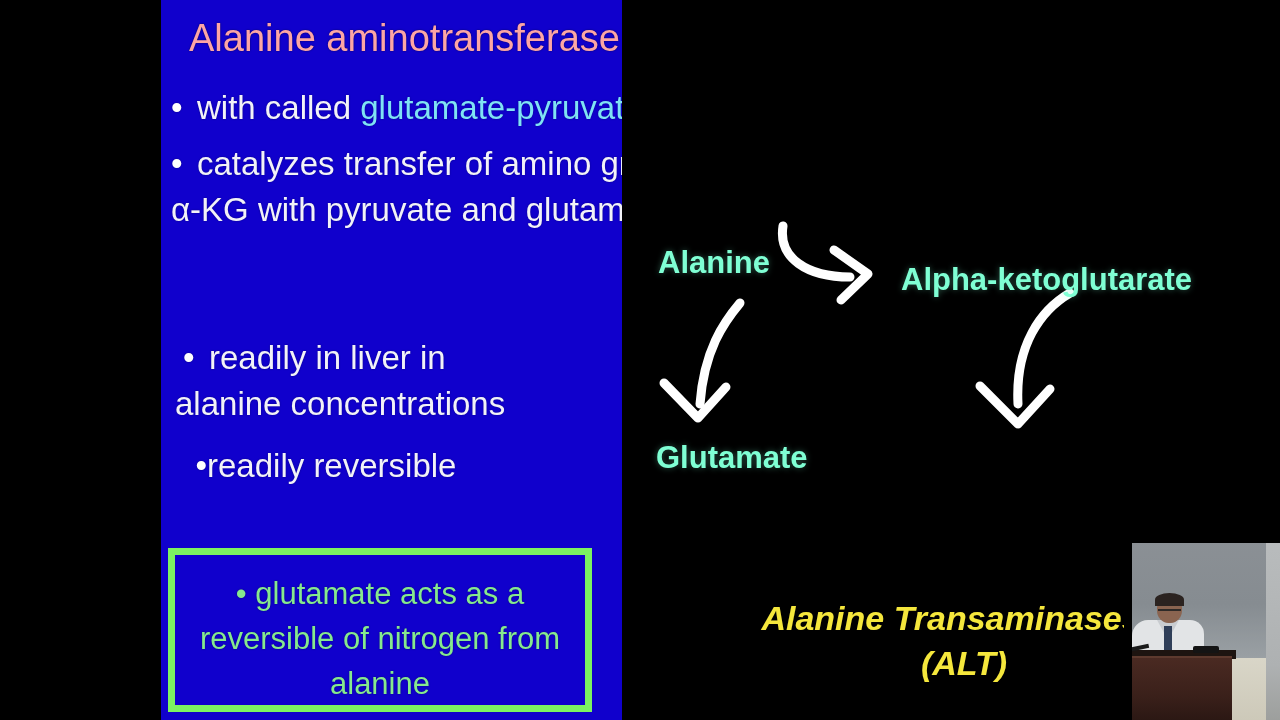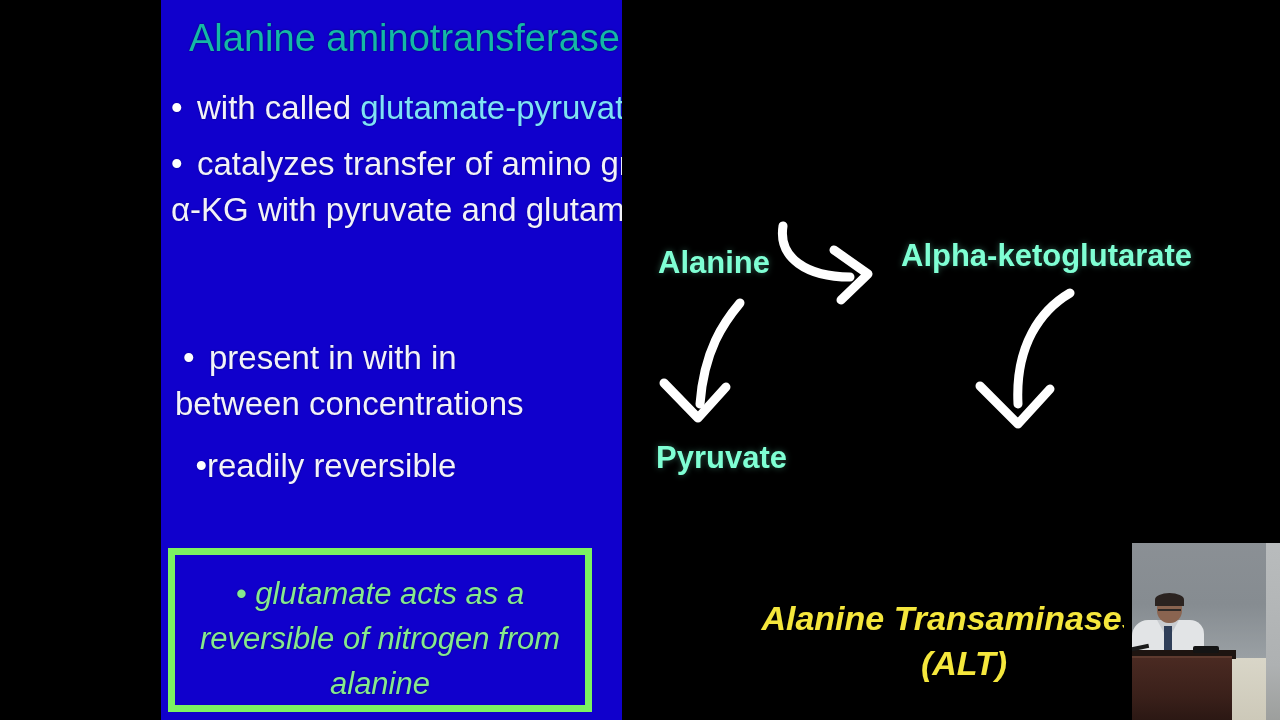--- a/index.html
+++ b/index.html
@@ -38,21 +38,21 @@
     width: 760px;   
     height: 720px;
   }
 
   .slide-title {
     position: absolute;
     left: 28px;
     top: 16px;
     font-size: 38px;
     line-height: 44px;
-    color: #14b8a6;
+    color: #fca5a5;
     white-space: nowrap;
     text-shadow: 0 0 2px rgba(0,0,0,0.55);
   }
 
   .bullet-line {
     position: absolute;
     color: #F2F2F8;
     font-size: 33px;
     line-height: 40px;
     white-space: nowrap;
@@ -87,21 +87,20 @@
   }
   #green-box .gb-line {
     position: absolute;
     width: 100%;
     text-align: center;
     color: #86E98E;
     font-size: 31px;
     line-height: 38px;
     white-space: nowrap;
     text-shadow: 0 0 2px rgba(0,0,0,0.4);
-    font-style: italic;
   }
   #gb1 { top: 20px; }
   #gb2 { top: 65px; }
   #gb3 { top: 110px; }
 
   
   #diagram {
     position: absolute;
     left: 622px;
     top: 0;
@@ -111,21 +110,21 @@
   .node-label {
     position: absolute;
     font-weight: bold;
     font-size: 31px;
     line-height: 36px;
     color: #7FFFD4;
     white-space: nowrap;
     text-shadow: 0 0 6px rgba(127,255,212,0.35);
   }
   #node-alanine   { left: 36px;  top: 245px; }
-  #node-akg       { left: 279px; top: 238px; }
+  #node-akg       { left: 279px; top: 262px; }
   #node-pyruvate  { left: 34px;  top: 440px; }
   #node-glutamate { left: 325px; top: 440px; }
 
   #arrow-svg {
     position: absolute;
     left: 0;
     top: 0;
     width: 658px;
     height: 720px;
   }
@@ -270,25 +269,25 @@
 
       <div class="bullet-line" id="b2">
         <span class="bullet-dot">•</span><span>catalyzes transfer of amino group between</span>
       </div>
 
       <div class="bullet-line" id="b2b">
         <span>α-KG with pyruvate and glutamate</span>
       </div>
 
       <div class="bullet-line" id="b3">
-        <span class="bullet-dot">•</span><span>present in with in</span>
+        <span class="bullet-dot">•</span><span>readily in liver in</span>
       </div>
 
       <div class="bullet-line" id="b3b">
-        <span>between concentrations</span>
+        <span>alanine concentrations</span>
       </div>
 
       <div class="bullet-line" id="b4">
         <span class="bullet-dot">•</span><span>readily reversible</span>
       </div>
 
       <div id="green-box">
         <div class="gb-line" id="gb1">•  glutamate acts as a</div>
         <div class="gb-line" id="gb2">reversible of nitrogen from</div>
         <div class="gb-line" id="gb3">alanine</div>
@@ -308,21 +307,21 @@
         <path d="M 118 303 C 102 322, 82 350, 78 404"></path>
         <path d="M 42 383 L 76 418 L 104 387"></path>
 
         <path d="M 448 293 C 419 310, 393 345, 396 404"></path>
         <path d="M 358 386 L 396 424 L 428 389"></path>
       </g>
     </svg>
 
     <div class="node-label" id="node-alanine">Alanine</div>
     <div class="node-label" id="node-akg">Alpha-ketoglutarate</div>
-    <div class="node-label" id="node-pyruvate">Pyruvate</div>
+    <div class="node-label" id="node-pyruvate">Glutamate</div>
 
     <div class="caption-line" id="cap1">Alanine Transaminases</div>
     <div class="caption-line" id="cap2">(ALT)</div>
   </div>
 
   <div id="pip">
     <div class="pip-wall"></div>
     <div class="pip-wall-lower"></div>
     <div class="pip-wall-edge"></div>
     <div class="pip-body"></div>

